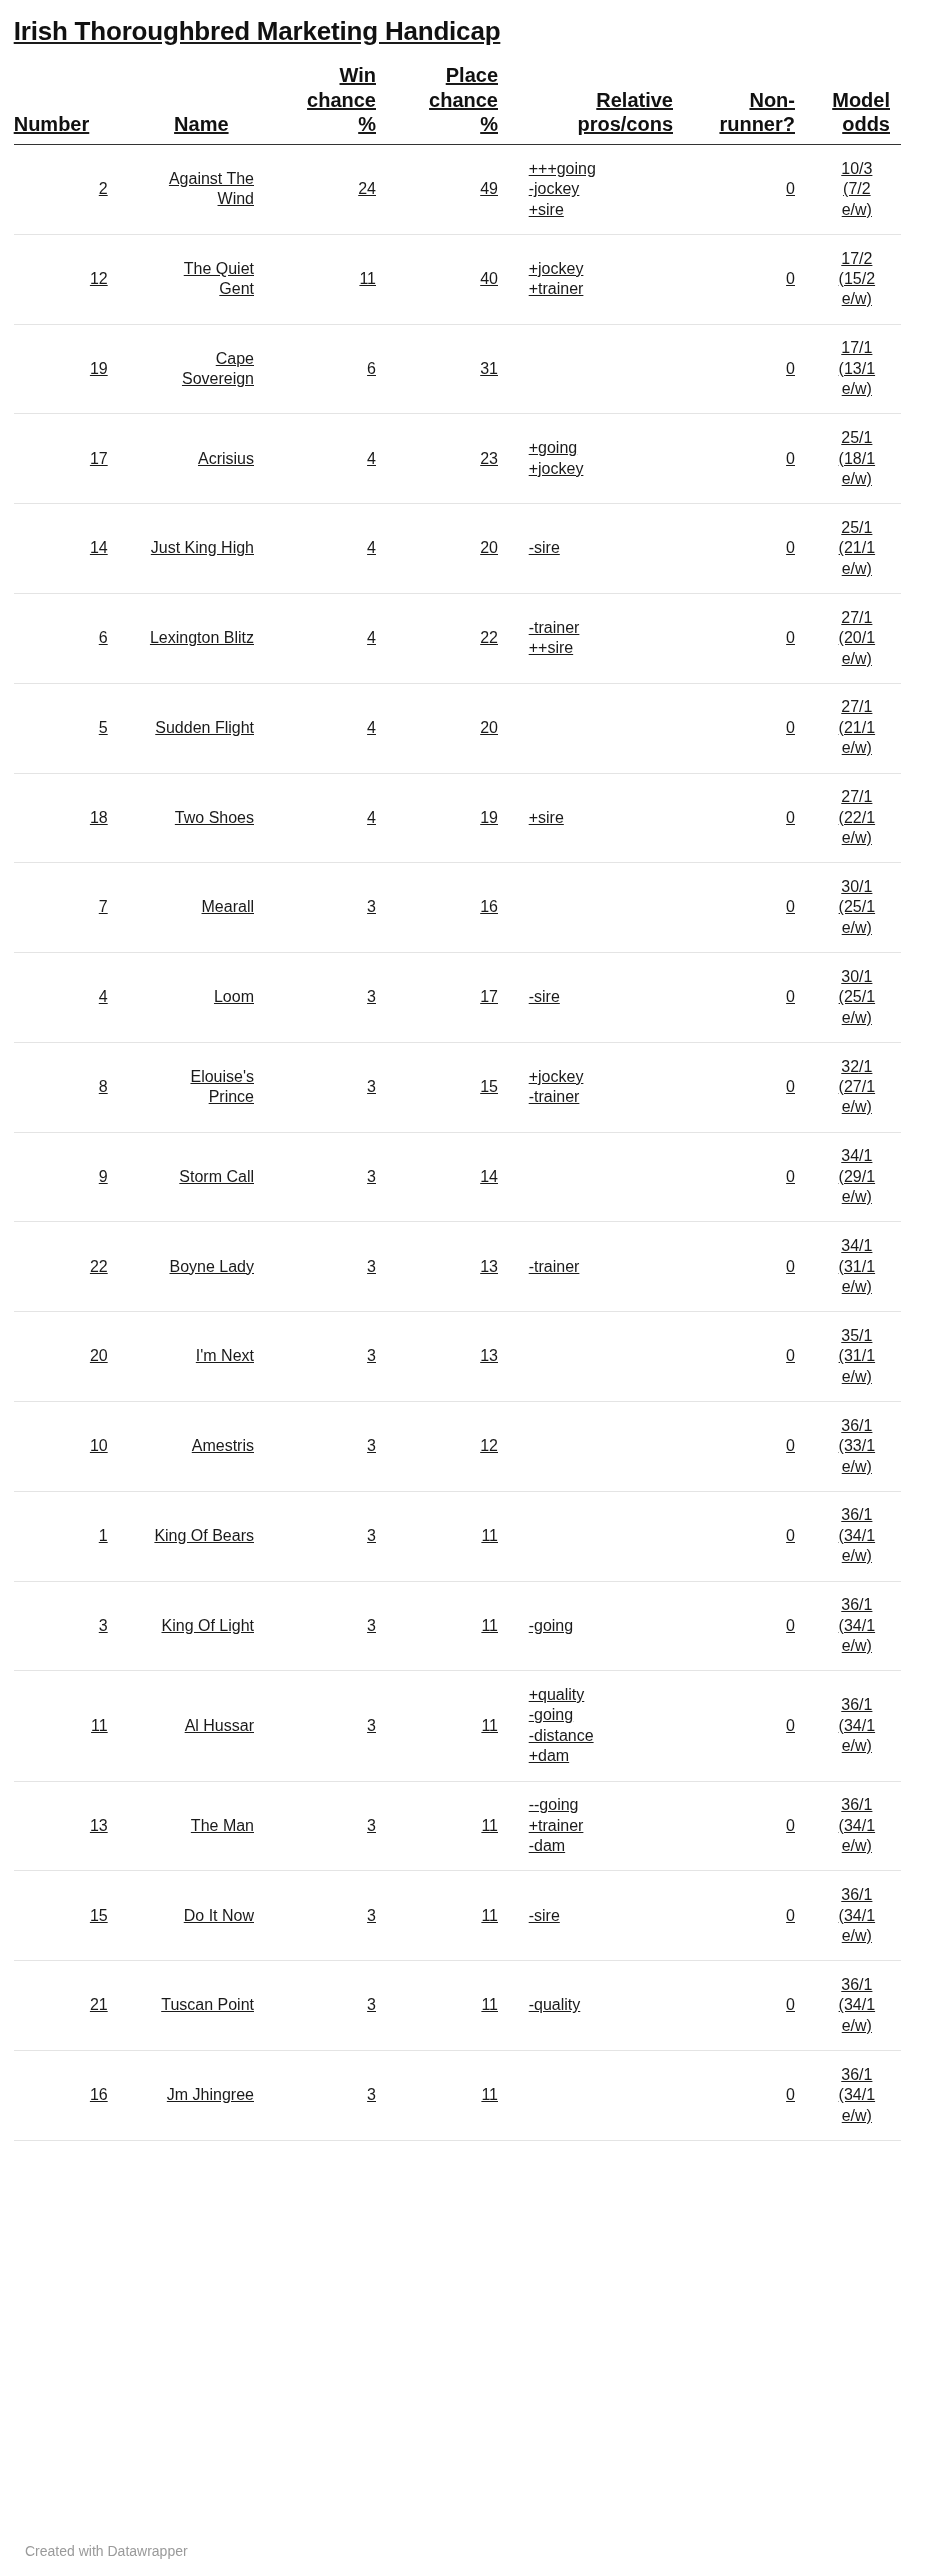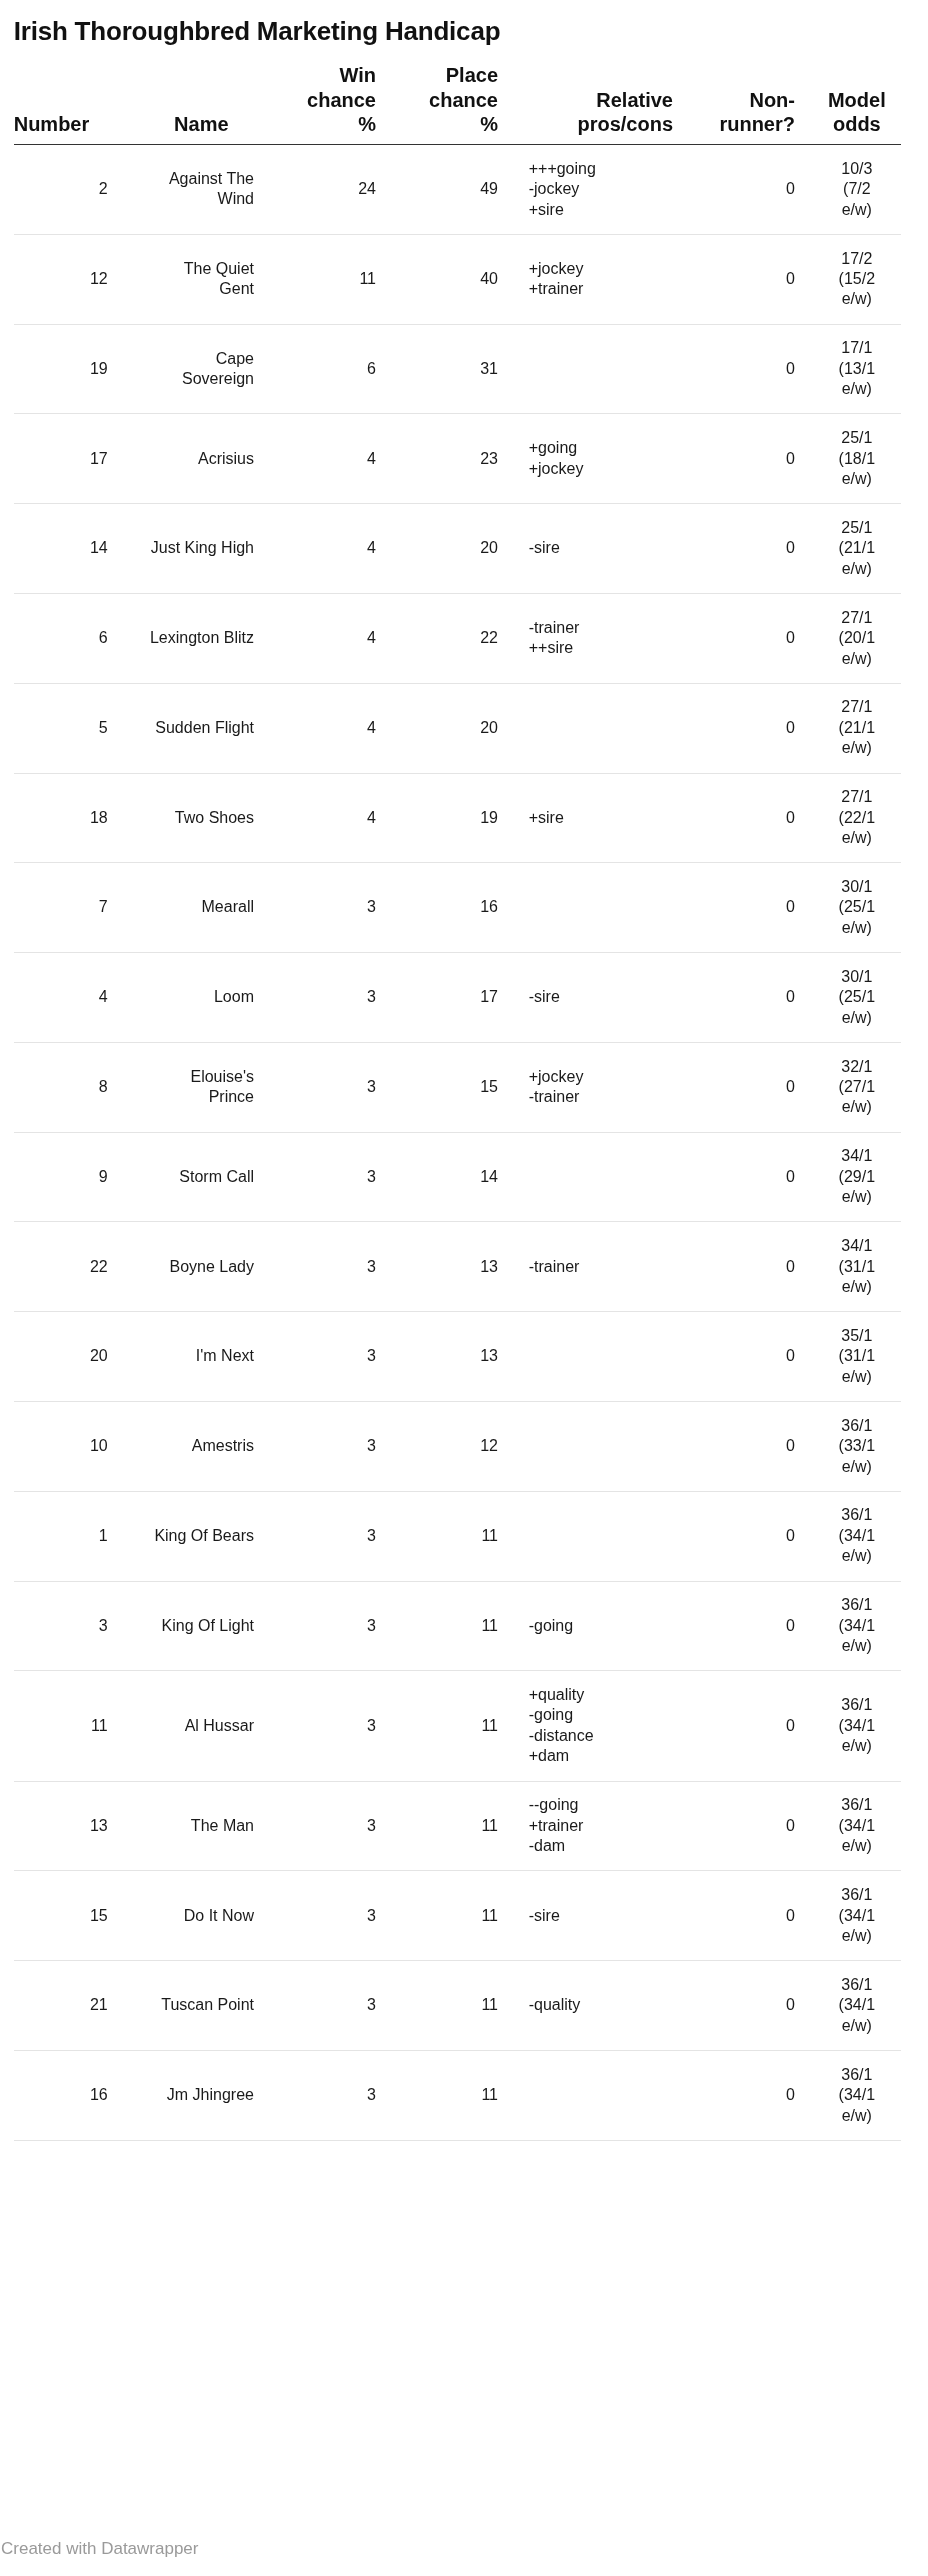--- a/index.html
+++ b/index.html
@@ -12,20 +12,21 @@
     font-family: "Liberation Sans", sans-serif;
     color: #1a1a1a;
     -webkit-font-smoothing: antialiased;
   }
   .page {
     width: 908px;
     box-sizing: border-box;
     padding: 10.7px 13.7px 0 13.7px;
     position: relative;
     min-height: 2576px;
+    text-decoration: underline;
   }
   .title {
     font-size: 26px;
     font-weight: bold;
     line-height: 1.15;
     letter-spacing: -0.2px;
     color: #111111;
     margin: 6px 0 16.7px 0;
   }
   table.datatable {
@@ -63,30 +64,30 @@
   tbody tr:last-child td { border-bottom: 0.8px solid #e4e4e4; }
   td.al { text-align: right; }
   td.ar { text-align: right; }
   td.c-number-cell { text-align: right; padding-right: 20px; }
   td.c-name-cell   { padding-left: 21px; }
   td.c-pros-cell   { padding-left: 20px; white-space: pre-line; }
   td.c-odds-cell   { padding-left: 18px; white-space: pre-line; text-align: center; }
   thead th.h-number { text-align: left; padding-left: 0; }
   thead th.h-name   { padding-left: 21px; }
   thead th.h-pros   { padding-left: 20px; text-align: right; }
-  thead th.h-odds   { padding-left: 18px; text-align: center; }
+  thead th.h-odds   { padding-left: 18px; text-align: right; }
   thead th.h-win, thead th.h-place, thead th.h-nonrun { text-align: right; }
 
   .footer {
-    font-size: 17px;
+    font-size: 14px;
     color: #9a9a9a;
     padding: 12px 0 10.7px 0;
     position: absolute;
     bottom: 6px;
-    left: 1px;
+    left: 25px;
   }
 </style>
 </head>
 <body>
 
 <div class="page">
 
   <div class="title">Irish Thoroughbred Marketing Handicap</div>
 
   <table class="datatable">

